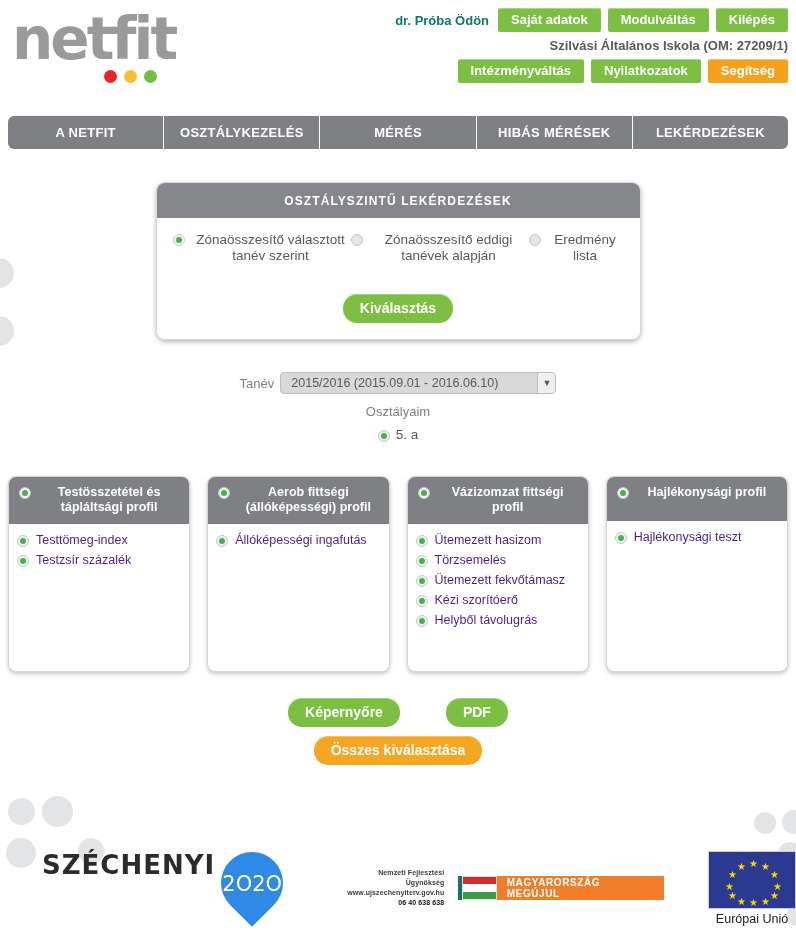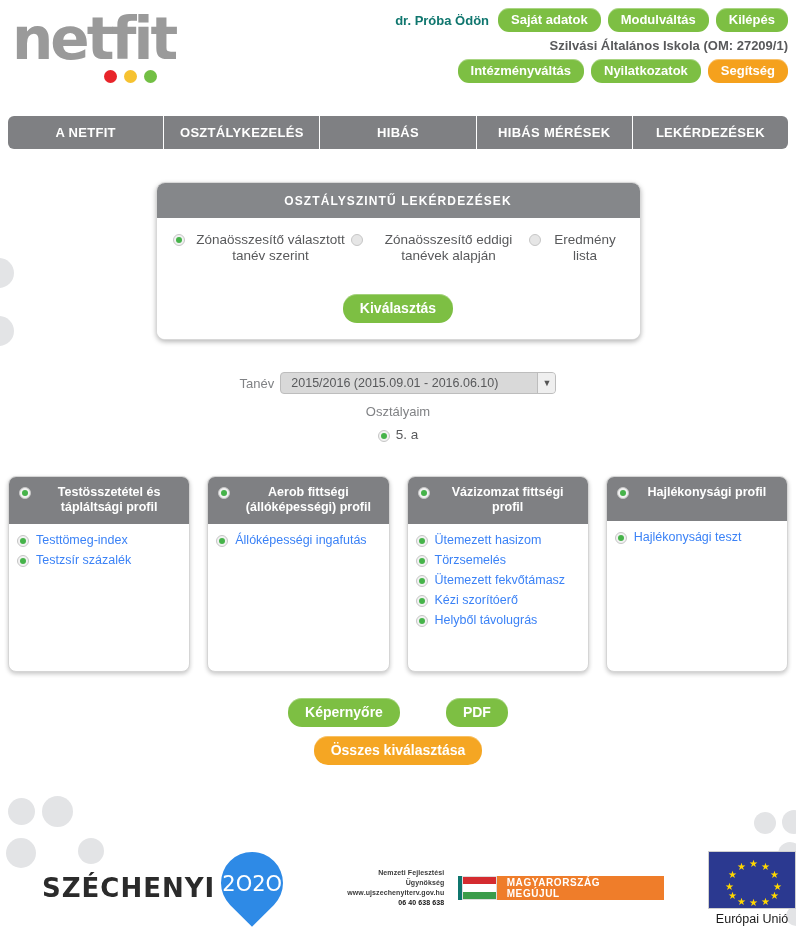--- a/index.html
+++ b/index.html
@@ -27,21 +27,21 @@
   .logo-dots { position: absolute; left: 96px; top: 62px; display: flex; gap: 7px; }
   .logo-dots i { display:block; width: 13px; height: 13px; border-radius: 50%; }
   .dot-red { background: #e8242a; }
   .dot-yellow { background: #f6c230; }
   .dot-green { background: #72bf44; }
 
   .hdr-right { position: absolute; right: 8px; top: 8px; text-align: right; width: 640px; }
   .hdr-row { display: flex; justify-content: flex-end; align-items: center; gap: 7px; margin-bottom: 6px; }
   .hdr-user { font-size: 13px; color: #0f766e; font-weight: bold; margin-right: 2px; }
   .pill {
-    display: inline-block; border-radius: 11px; padding: 4px 13px 5px;
+    display: inline-block; border-radius: 2px; padding: 4px 13px 5px;
     font-size: 13px; font-weight: bold; color: #fff; border: none;
     font-family: "Liberation Sans", sans-serif; cursor: pointer; line-height: 15px;
     box-shadow: inset 0 1px 0 rgba(255,255,255,.35);
   }
   .pill-green { background: #7dbf43; }
   .pill-orange { background: #f5a11d; }
   .hdr-school { font-size: 13px; color: #58595b; font-weight: bold; margin: 2px 0 6px; }
 
   
   .nav {
@@ -124,41 +124,41 @@
   }
   .card-head {
     background: #7f8083; color: #fff; display: flex; align-items: flex-start;
     gap: 8px; padding: 8px 10px 9px; min-height: 44px;
   }
   .card-head .title {
     flex: 1; text-align: center; font-size: 12.5px; font-weight: bold; line-height: 15px;
   }
   .card-body { padding: 9px 8px; flex: 1; }
   .card-item { display: flex; align-items: flex-start; gap: 7px; margin-bottom: 5px; }
-  .card-item .lbl { font-size: 12.5px; color: #3b82f6; line-height: 15px; }
+  .card-item .lbl { font-size: 12.5px; color: #4c1d95; line-height: 15px; }
 
   
   .actions { position: relative; z-index: 2; text-align: center; margin-top: 26px; }
   .actions .row1 { display: flex; justify-content: center; gap: 46px; }
   .actions .row2 { margin-top: 9px; }
   .btn {
     display: inline-block; border: none; border-radius: 14px;
     padding: 6px 17px 7px; color: #fff; font-size: 14px; font-weight: bold;
     font-family: "Liberation Sans", sans-serif; cursor: pointer;
     box-shadow: inset 0 1px 0 rgba(255,255,255,.3);
   }
   .btn-green { background: #7dbf43; }
   .btn-orange { background: #f5a623; }
 
   
   .footer {
     position: absolute; left: 0; bottom: 0; width: 796px; height: 100px;
     z-index: 2; display: flex; align-items: center;
   }
-  .szechenyi { display: flex; align-items: center; margin-left: 42px; }
+  .szechenyi { display: flex; margin-left: 42px; }
   .szechenyi .sz-text {
     font-family: "DejaVu Sans", sans-serif; font-weight: bold;
     font-size: 26px; color: #2b2b2b; letter-spacing: 1px;
   }
   .pin { position: relative; width: 66px; height: 76px; margin-left: 4px; }
   .pin-shape {
     width: 62px; height: 62px; background: #2e8ae6; border-radius: 50% 50% 50% 0;
     transform: rotate(-45deg); position: absolute; left: 2px; top: 2px;
   }
   .pin-num {
@@ -229,21 +229,21 @@
         <button class="pill pill-green">Intézményváltás</button>
         <button class="pill pill-green">Nyilatkozatok</button>
         <button class="pill pill-orange">Segítség</button>
       </div>
     </div>
   </div>
 
   <nav class="nav">
     <div class="nav-item">A NETFIT</div>
     <div class="nav-item">OSZTÁLYKEZELÉS</div>
-    <div class="nav-item">HIBÁS</div>
+    <div class="nav-item">MÉRÉS</div>
     <div class="nav-item">HIBÁS MÉRÉSEK</div>
     <div class="nav-item">LEKÉRDEZÉSEK</div>
   </nav>
 
   <section class="panel">
     <div class="panel-head">OSZTÁLYSZINTŰ LEKÉRDEZÉSEK</div>
     <div class="panel-body">
       <div class="radio-row">
         <label class="radio-opt o1">
           <span class="radio on"></span>

